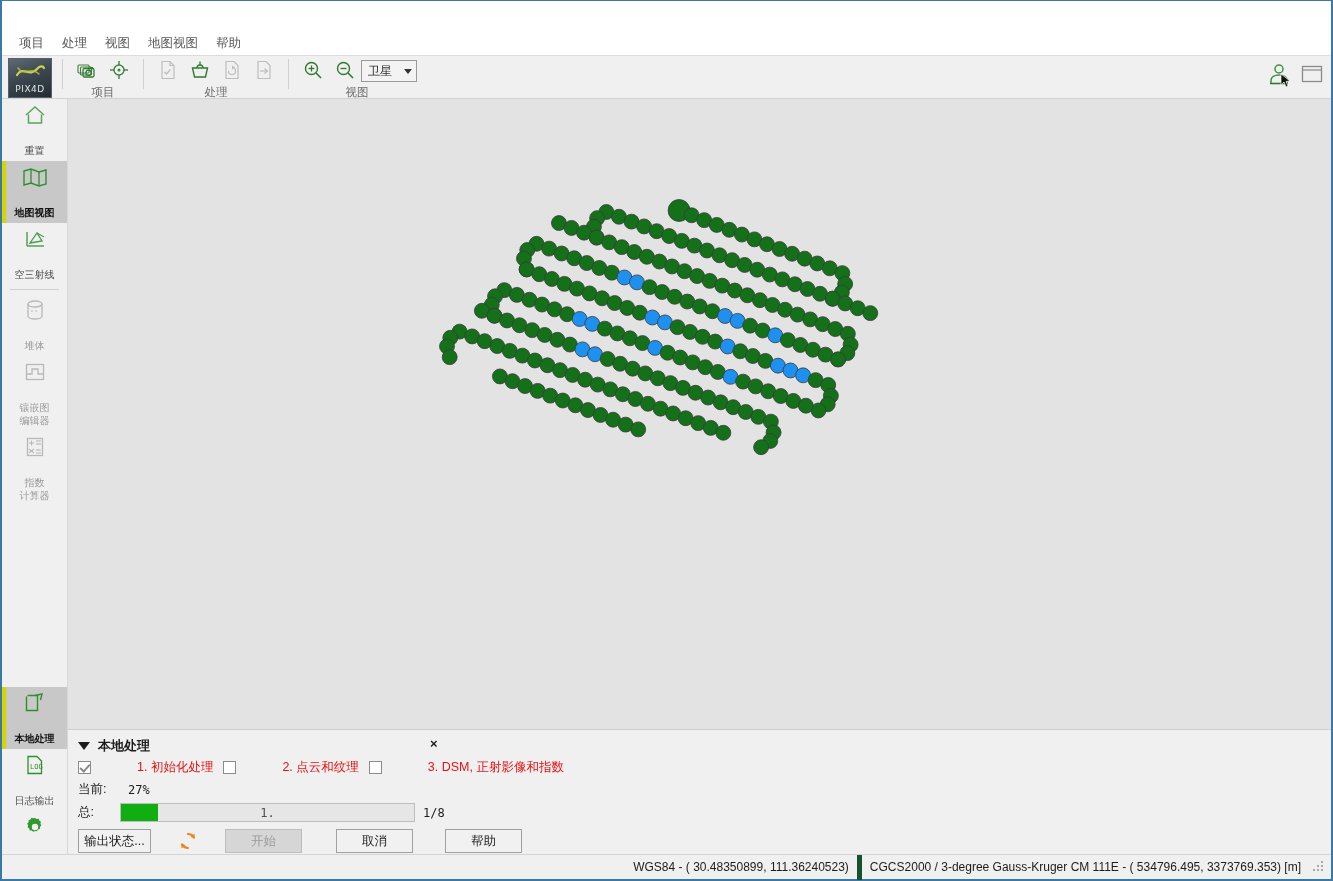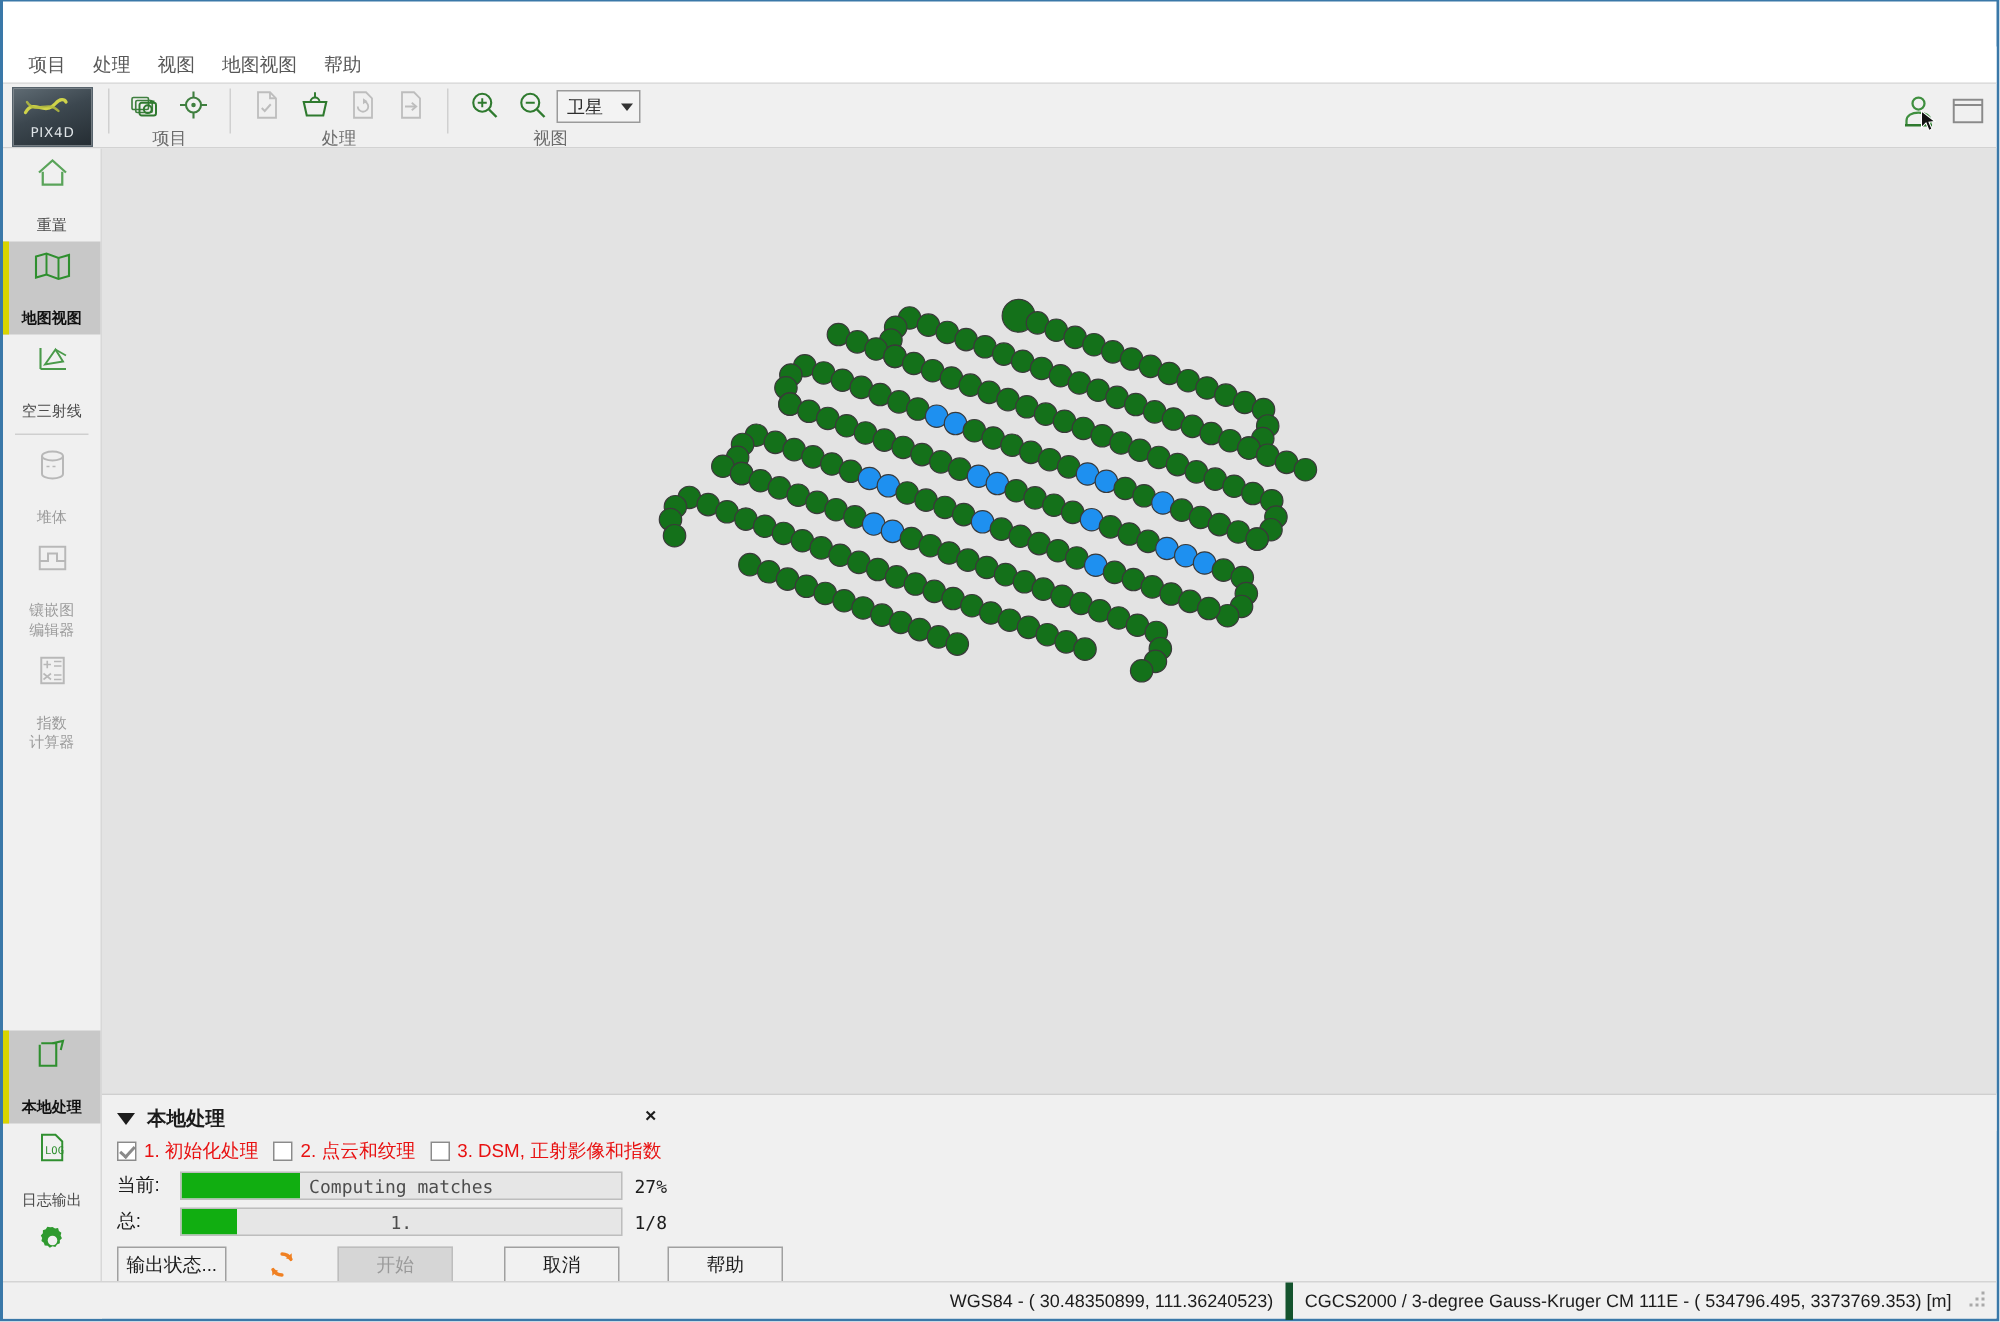--- a/index.html
+++ b/index.html
@@ -62,21 +62,21 @@
 
   
   .toolbar {
     position: absolute; left: 0; top: 54px; right: 0; height: 44px;
     background: #f0f0f0;
     border-top: 1px solid #dcdcdc;
     border-bottom: 1px solid #d2d2d2;
     display: flex; align-items: flex-start;
   }
   .logo-box {
-    width: 54px; height: 40px; margin: 2px 6px 0 6px;
+    width: 44px; height: 40px; margin: 2px 6px 0 6px;
     background: linear-gradient(160deg,#5f6b73 0%, #3c474f 45%, #252d33 100%);
     border: 1px solid #56626b;
     display: flex; align-items: center; justify-content: center;
     position: relative;
   }
   .logo-box .swoosh {
     position: absolute; top: 5px; left: 6px; width: 31px; height: 15px;
   }
   .logo-box .ptxt {
     position: absolute; bottom: 3px; left: 0; right: 0;
@@ -159,21 +159,21 @@
     width: 0; height: 0; margin-right: 8px;
     border-left: 6px solid transparent; border-right: 6px solid transparent;
     border-top: 8px solid #1c1c1c;
   }
   .pp-title { font-size: 13px; color: #1c1c1c; font-weight: 600; }
   .pp-close {
     position: absolute; left: 352px; top: 0px;
     font-size: 13px; color: #1c1c1c; font-weight: bold; line-height: 16px;
   }
   .pp-steps { display: flex; align-items: center; margin-top: 3px; }
-  .pp-step { display: flex; align-items: center; margin-right: 10px; }
+  .pp-step { display: flex; align-items: center; margin-right: 10px; gap: 41px; }
   .cbox {
     width: 13px; height: 13px; border: 1px solid #8b8b8b; background: #fff;
     display: inline-block; position: relative; margin-right: 5px;
   }
   .cbox.checked::after {
     content: ""; position: absolute; left: 3px; top: 0px;
     width: 4px; height: 8px; border: solid #8a8a8a;
     border-width: 0 2px 2px 0; transform: rotate(42deg);
   }
   .step-label { font-size: 12.5px; color: #e81111; white-space: nowrap; }
@@ -709,24 +709,20 @@
         <span class="step-label">2. 点云和纹理</span>
       </label>
       <label class="pp-step">
         <span class="cbox"></span>
         <span class="step-label">3. DSM, 正射影像和指数</span>
       </label>
     </div>
 
     <div class="pp-row">
       <div class="pp-rowlabel">当前:</div>
-      <div class="pbar">
-        <div class="fill" id="fill-current" style="width: 27%;"></div>
-        <div class="ptext">Computing matches</div>
-      </div>
       <div class="pp-pct">27%</div>
     </div>
 
     <div class="pp-row">
       <div class="pp-rowlabel">总:</div>
       <div class="pbar">
         <div class="fill" id="fill-total" style="width: 12.5%;"></div>
         <div class="ptext">1.</div>
       </div>
       <div class="pp-pct">1/8</div>

